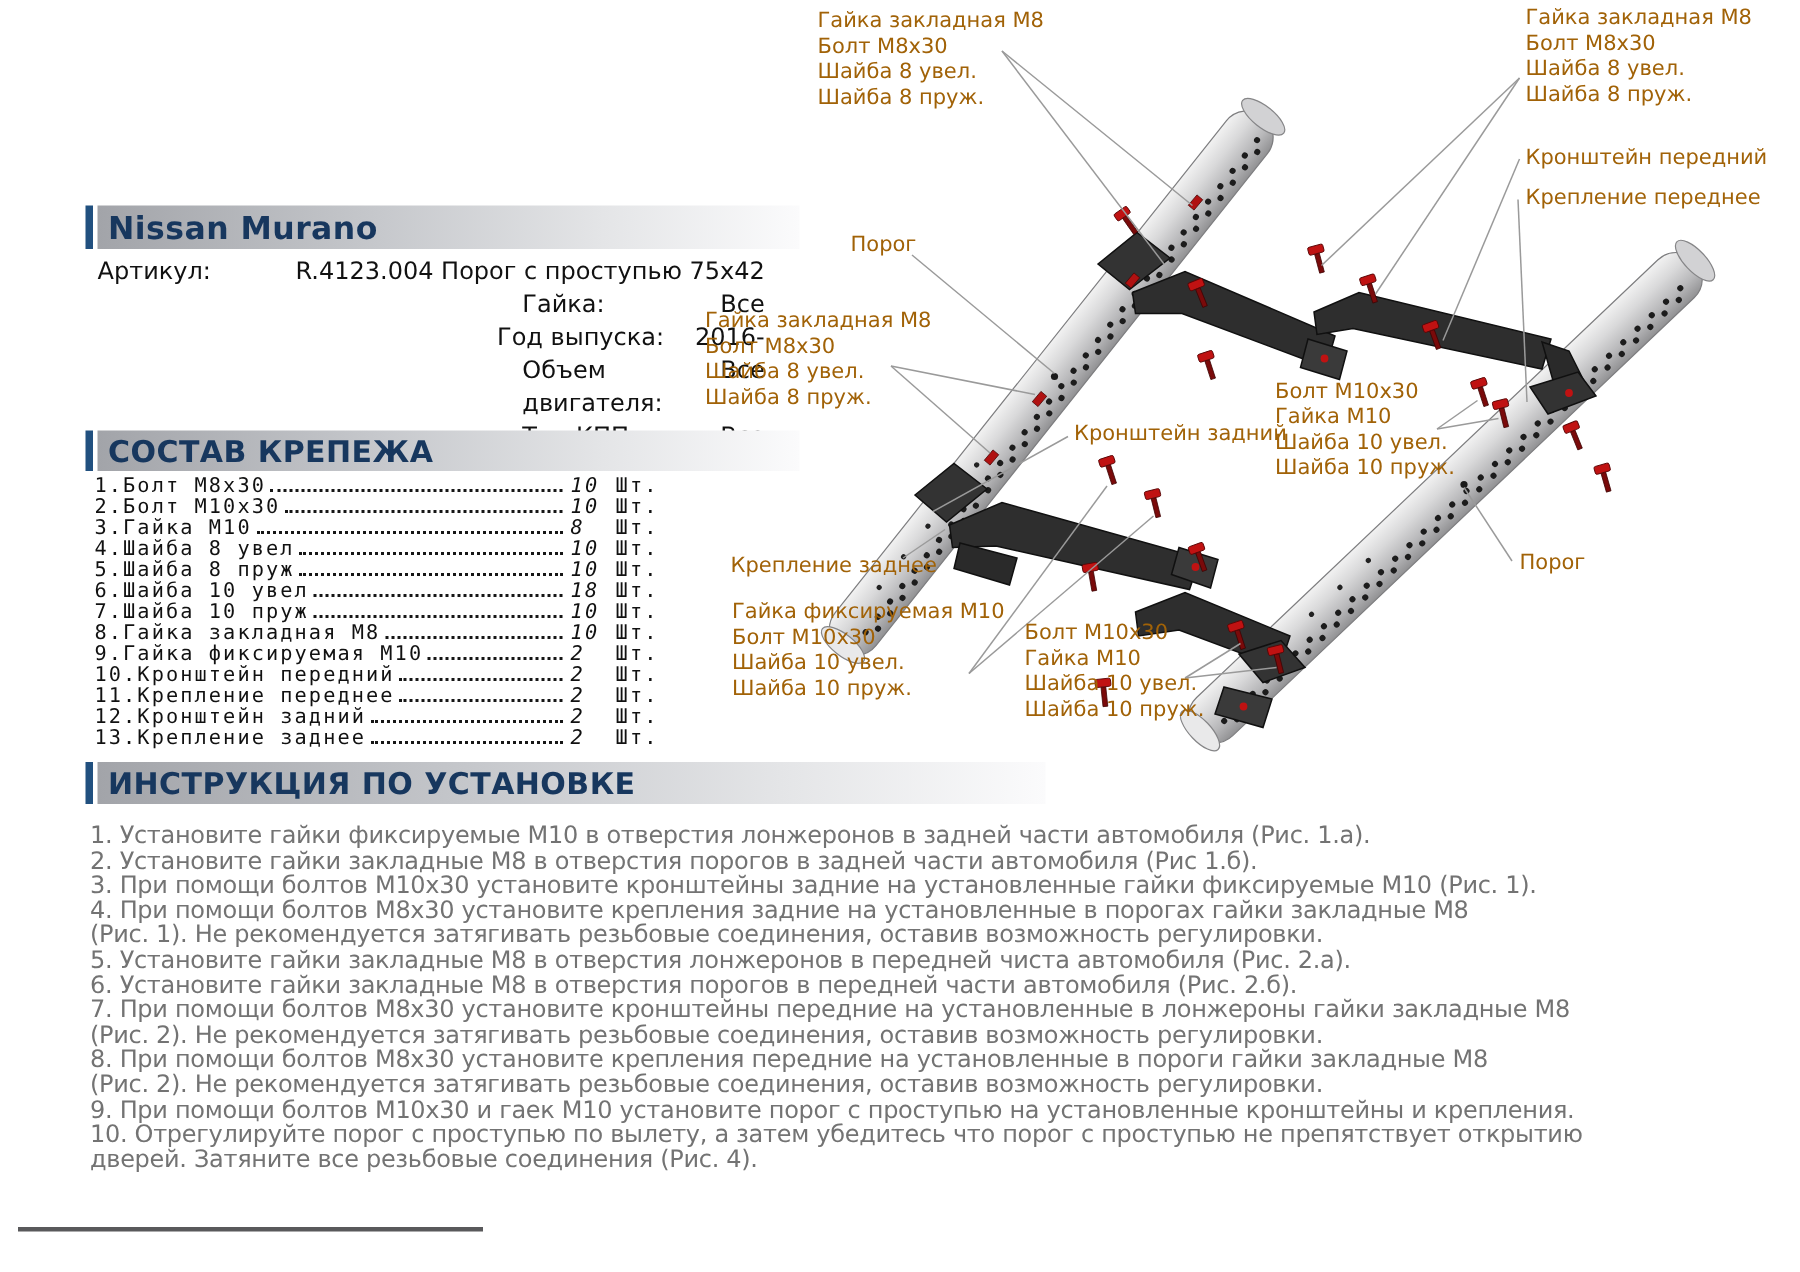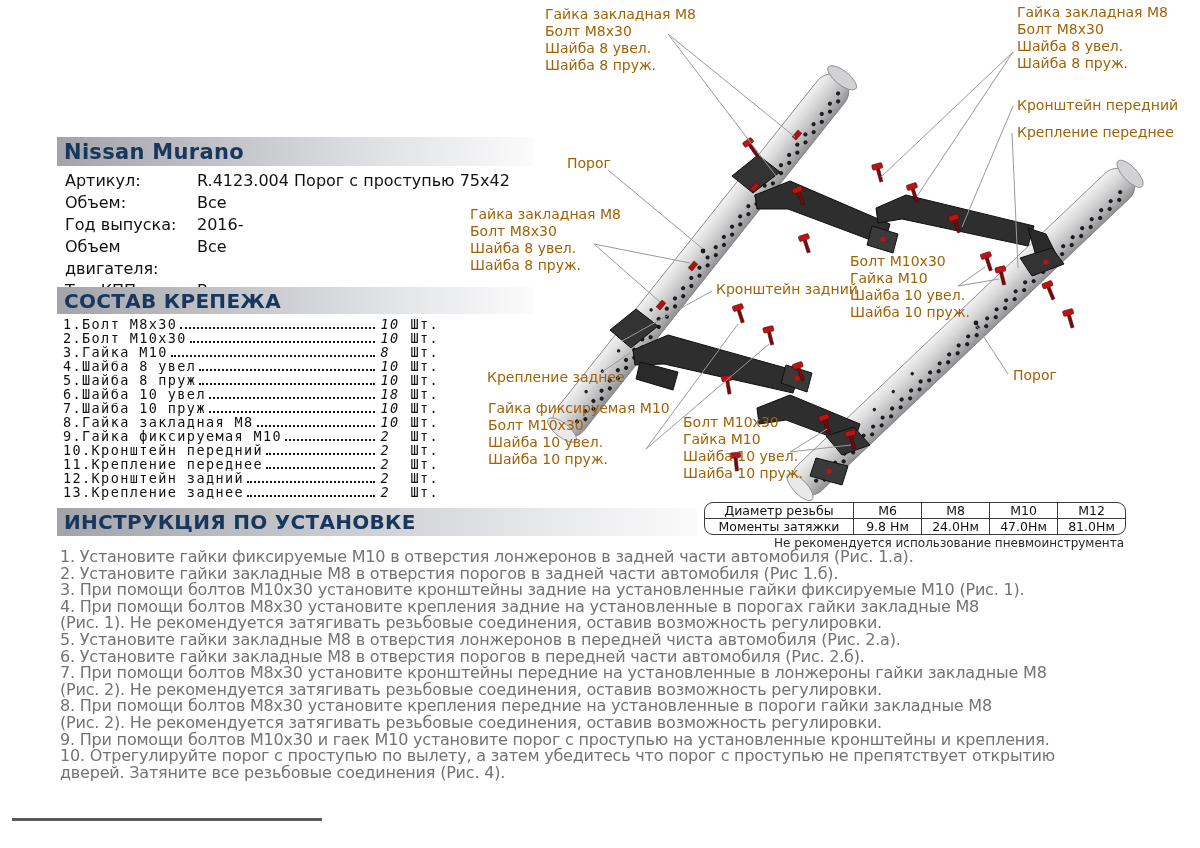--- a/index.html
+++ b/index.html
@@ -1,28 +1,28 @@
 <!DOCTYPE html>
 <html><head>
 <meta charset="utf-8">
 <style>
   html,body{margin:0;padding:0;background:#fff;}
   #page{position:relative;width:1200px;height:848px;background:#ffffff;overflow:hidden;
         font-family:"DejaVu Sans",sans-serif;color:#111;}
 
   
-  .section-bar{position:absolute;display:flex;align-items:stretch;flex-direction:column;}
+  .section-bar{position:absolute;display:flex;align-items:stretch;}
   .bar-accent{width:5px;background:#21507f;margin-right:3px;}
   .bar-fill{flex:1;display:flex;align-items:center;padding-left:7px;
             background:linear-gradient(90deg,#a2a4a9 0%,#c6c8cc 40%,#e4e5e7 72%,#fbfbfc 100%);}
   .bar-title{font-weight:bold;color:#17375e;letter-spacing:.3px;white-space:nowrap;}
 
   
   .specs{position:absolute;left:65px;top:170px;font-size:16px;line-height:22px;}
-  .spec-row{display:flex;}
+  .spec-row{display:flex;justify-content:flex-end;}
   .spec-label{width:132px;}
   .spec-value{}
 
   
   .parts{position:absolute;left:63px;top:317px;width:376px;
          font-family:"DejaVu Sans Mono",monospace;font-size:13.5px;letter-spacing:1.4px;}
   .part-row{display:flex;align-items:baseline;height:14px;line-height:14px;white-space:nowrap;}
   .p-name{flex:0 0 auto;}
   .p-dots{flex:1 1 auto;border-bottom:2px dotted #161616;margin:0 3px 2px 3px;min-width:8px;}
   .p-qty{flex:0 0 30px;padding-left:2px;font-style:italic;}
@@ -203,21 +203,21 @@
       <span class="bar-title" style="font-size:21px">Nissan Murano</span>
     </div>
   </div>
 
   <div class="specs">
     <div class="spec-row">
       <span class="spec-label">Артикул:</span>
       <span class="spec-value">R.4123.004 Порог с проступью 75х42</span>
     </div>
     <div class="spec-row">
-      <span class="spec-label">Объем:</span>
+      <span class="spec-label">Гайка:</span>
       <span class="spec-value">Все</span>
     </div>
     <div class="spec-row">
       <span class="spec-label">Год выпуска:</span>
       <span class="spec-value">2016-</span>
     </div>
     <div class="spec-row">
       <span class="spec-label">Объем двигателя:</span>
       <span class="spec-value">Все</span>
     </div>
@@ -308,37 +308,20 @@
         <span class="p-unit">Шт.</span>
       </div>
     <div class="part-row">
         <span class="p-name">13.Крепление заднее</span>
         <span class="p-dots"></span>
         <span class="p-qty">2</span>
         <span class="p-unit">Шт.</span>
       </div>
   </div>
 
-  <div class="torque-wrap">
-    <div class="t-row">
-      <div class="t-cell t-label">Диаметр резьбы</div>
-      <div class="t-cell t-val">М6</div>
-      <div class="t-cell t-val">М8</div>
-      <div class="t-cell t-val">М10</div>
-      <div class="t-cell t-val">М12</div>
-    </div>
-    <div class="t-row">
-      <div class="t-cell t-label">Моменты затяжки</div>
-      <div class="t-cell t-val">9.8 Нм</div>
-      <div class="t-cell t-val">24.0Нм</div>
-      <div class="t-cell t-val">47.0Нм</div>
-      <div class="t-cell t-val">81.0Нм</div>
-    </div>
-  </div>
-  <div class="t-note">Не рекомендуется использование пневмоинструмента</div>
 
   <div class="section-bar" style="left:57px;top:508px;width:640px;height:28px">
     <div class="bar-accent"></div>
     <div class="bar-fill">
       <span class="bar-title" style="font-size:20px">ИНСТРУКЦИЯ ПО УСТАНОВКЕ</span>
     </div>
   </div>
 
   <div class="steps">
     <div class="step">1. Установите гайки фиксируемые М10 в отверстия лонжеронов в задней части автомобиля (Рис. 1.а).</div>

